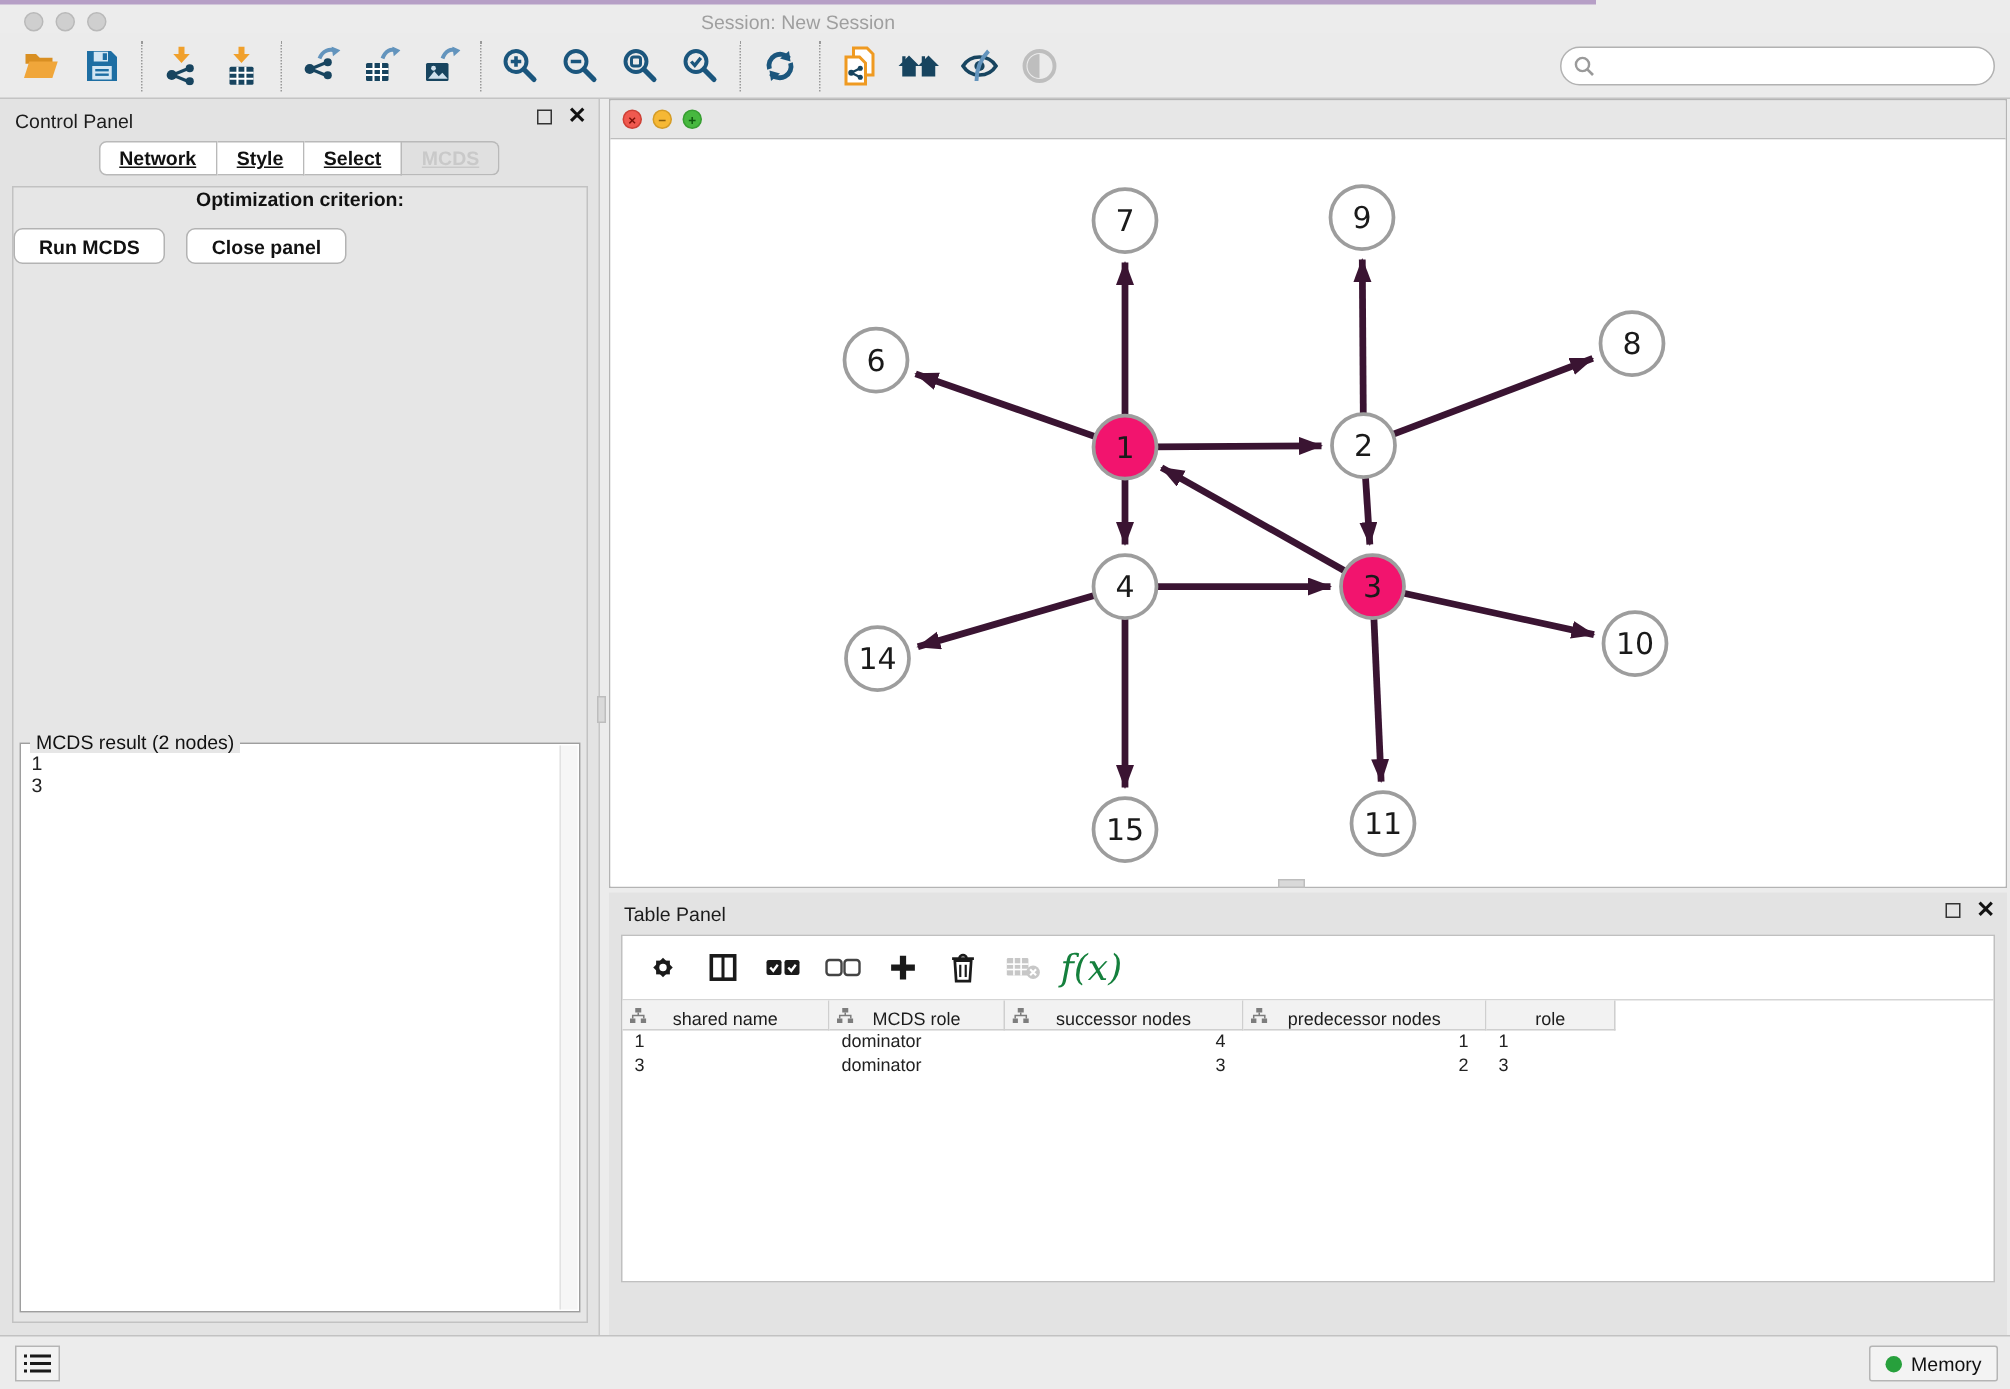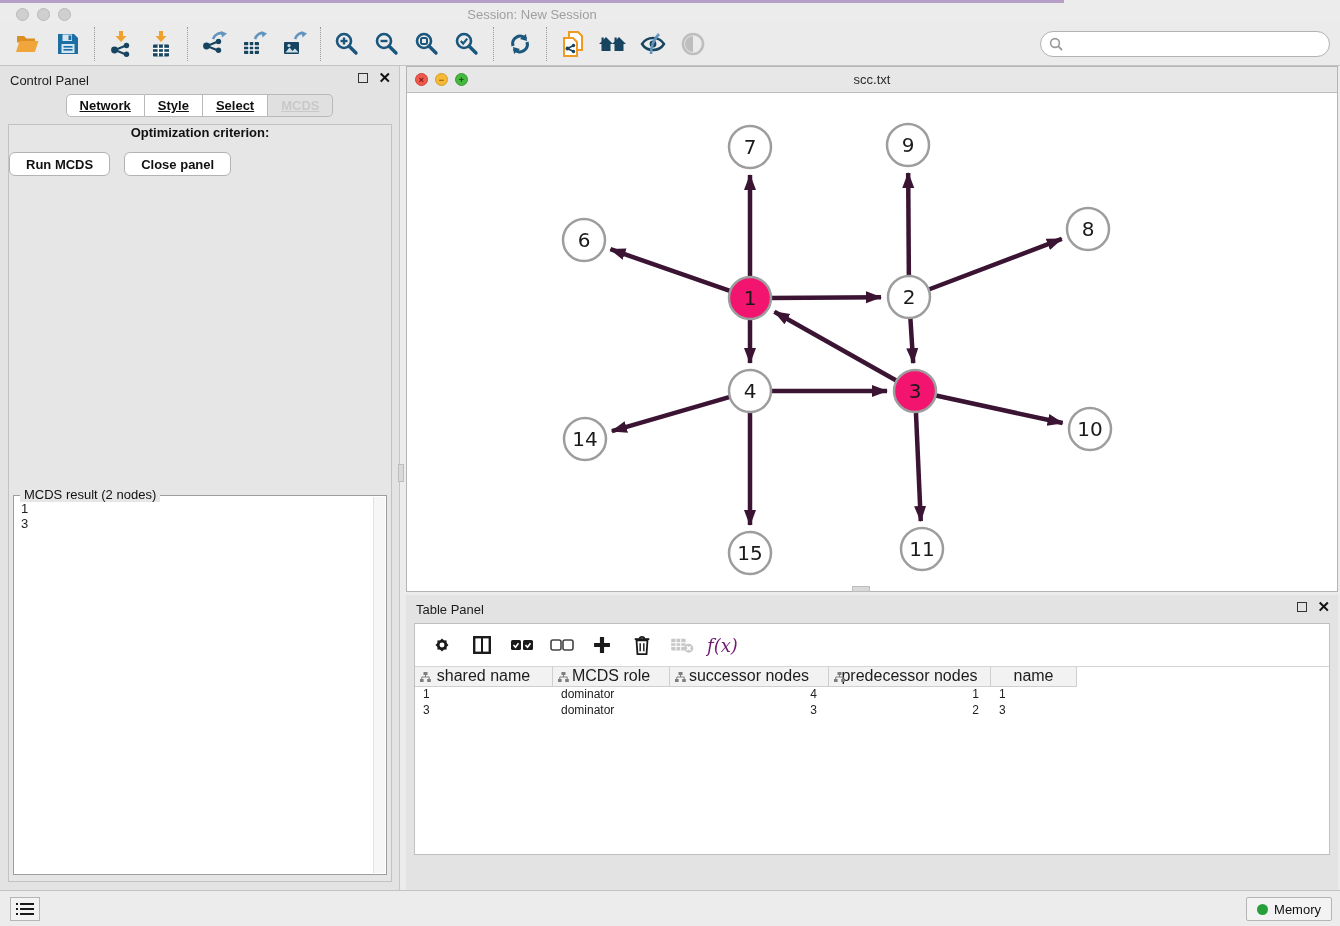--- a/index.html
+++ b/index.html
@@ -81,25 +81,25 @@
   .grip-h { position:absolute; left:852px; top:586px; width:18px; height:6px;
             background:#d9d9d9; border:1px solid #bdbdbd; }
 
   
   .table-panel { position:absolute; left:406px; top:595px; width:932px; height:295px; background:#e3e3e3; }
   .tp-inner { position:absolute; left:8px; top:28px; width:916px; height:232px;
               background:#fff; border:1px solid #c0c0c0; }
   .tp-toolbar { height:42px; display:flex; align-items:center; gap:10px; padding-left:12px; }
   .tp-btn { width:30px; height:30px; border:none; background:transparent; display:flex;
             align-items:center; justify-content:center; cursor:pointer; }
-  .fx { font-family:"DejaVu Serif", serif; font-style:italic; font-size:18px; color:#701a75; }
+  .fx { font-family:"DejaVu Serif", serif; font-style:italic; font-size:24px; color:#15803d; }
 
   .thead { display:flex; height:21px; border-top:1px solid #d5d5d5; }
   .hcell { position:relative; background:#f2f2f2; border-right:1px solid #cfcfcf; border-bottom:1px solid #cfcfcf;
-           display:flex; align-items:flex-start; font-size:16px; color:#1c1c1c; }
+           display:flex; align-items:flex-end; font-size:12px; color:#1c1c1c; }
   .hcell svg { position:absolute; left:5px; top:5px; }
   .hcell .hlabel { margin:0 auto; }
   .c0 { width:138px; } .c1 { width:117px; } .c2 { width:159px; } .c3 { width:162px; } .c4 { width:86px; }
   .trow { display:flex; height:16px; font-size:12px; }
   .td { overflow:hidden; white-space:nowrap; }
   .td.c0,.td.c1,.td.c4 { padding-left:8px; text-align:left; }
   .td.c2,.td.c3 { padding-right:12px; text-align:right; }
 
   .tp-tabs { position:absolute; left:0; right:0; top:268px; display:flex; justify-content:center; }
 
@@ -315,21 +315,20 @@
   </div>
 </div>
 
 <div class="network-window">
   <div class="net-titlebar">
     <div class="net-tl">
       <span class="tl red-a">×</span>
       <span class="tl yellow-a">−</span>
       <span class="tl green-a">+</span>
     </div>
-    <div class="net-title">scc.txt</div>
   </div>
   <div class="canvas">
     <svg id="graph-svg" width="930" height="498" viewBox="0 0 930 498">
         <defs>
           <marker id="arrow" markerUnits="userSpaceOnUse" markerWidth="18" markerHeight="14" refX="15" refY="6" orient="auto">
             <path d="M0,0 L16,6 L0,12 Z" fill="#3a1432"></path>
           </marker>
         </defs>
         <line x1="343" y1="186" x2="343" y2="82" stroke="#3a1432" stroke-width="4.5" marker-end="url(#arrow)"></line>
         <line x1="325.0633246997125" y1="198.73296887098388" x2="203.43299517937103" y2="156.23562482170794" stroke="#3a1432" stroke-width="4.5" marker-end="url(#arrow)"></line>
@@ -496,21 +495,21 @@
       <div class="hcell c3">
         <svg width="11" height="11" viewBox="0 0 11 11">
             <rect x="3.5" y="0" width="4" height="3" fill="#7d7d7d"></rect>
             <rect x="0" y="7" width="3.6" height="3" fill="#7d7d7d"></rect>
             <rect x="7.2" y="7" width="3.6" height="3" fill="#7d7d7d"></rect>
             <path d="M5.5 3 v2 M1.8 7 v-2 h7.4 v2" fill="none" stroke="#7d7d7d" stroke-width="1"></path>
           </svg>
         <span class="hlabel">predecessor nodes</span>
       </div>
       <div class="hcell c4">
-        <span class="hlabel">name</span>
+        <span class="hlabel">role</span>
       </div>
     </div>
     <div>
         <div class="trow">
           <div class="td c0">1</div>
           <div class="td c1">dominator</div>
           <div class="td c2">4</div>
           <div class="td c3">1</div>
           <div class="td c4">1</div>
         </div>

